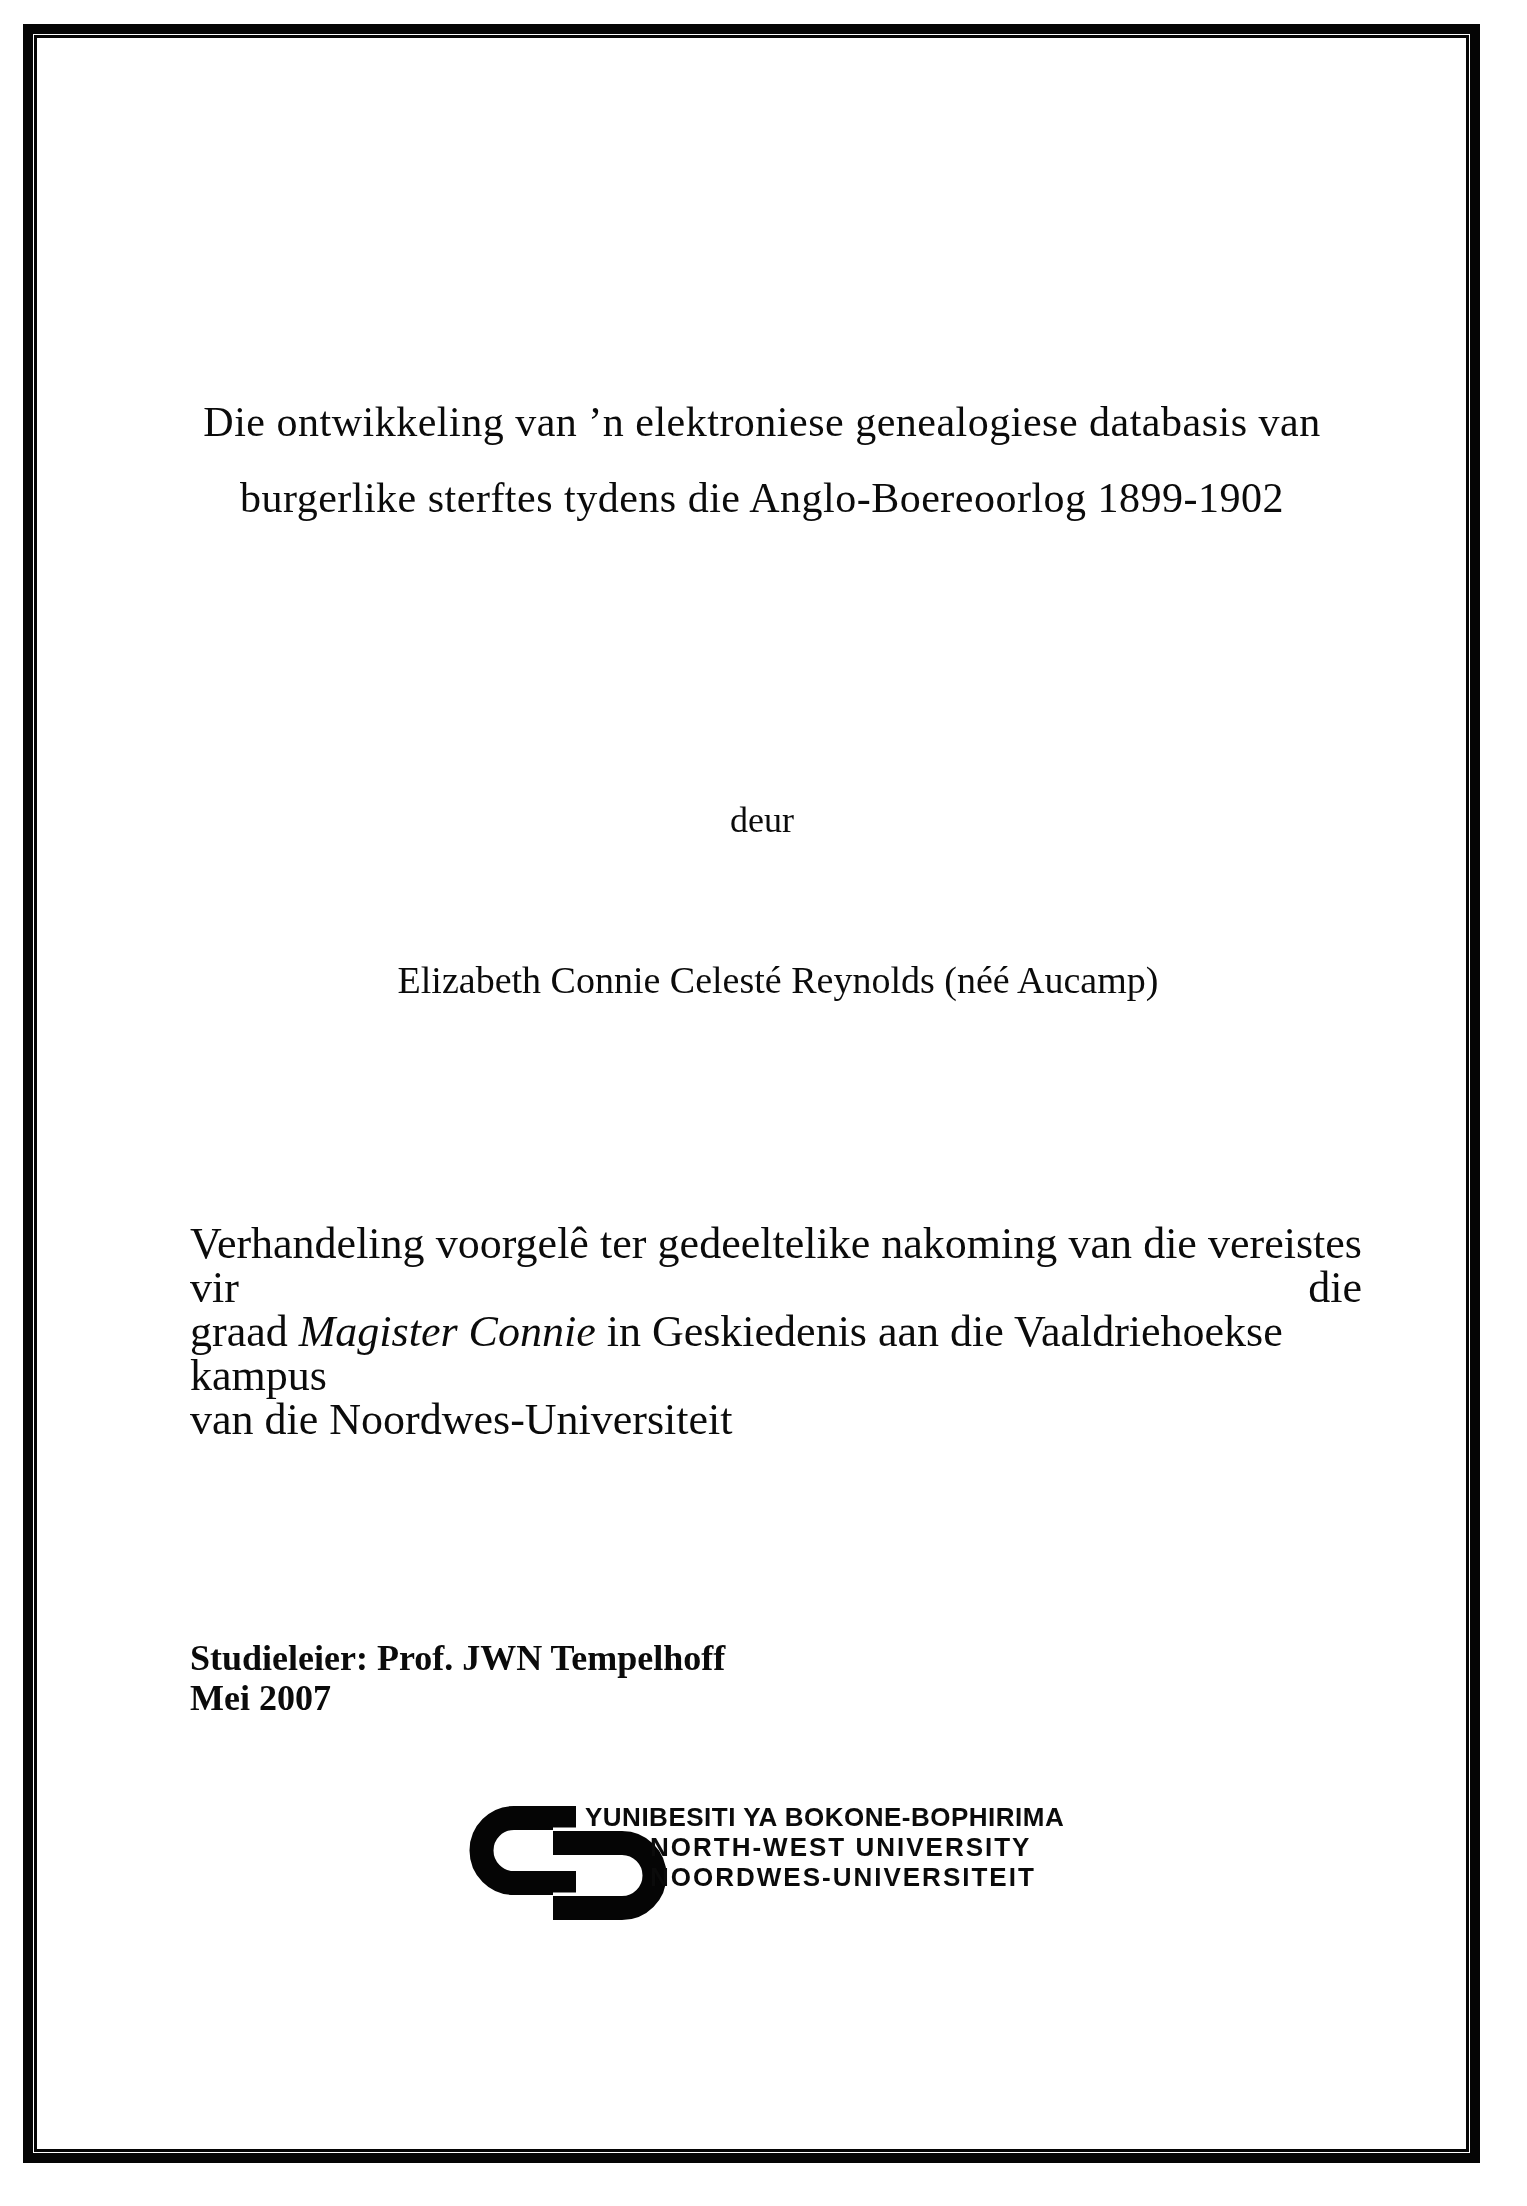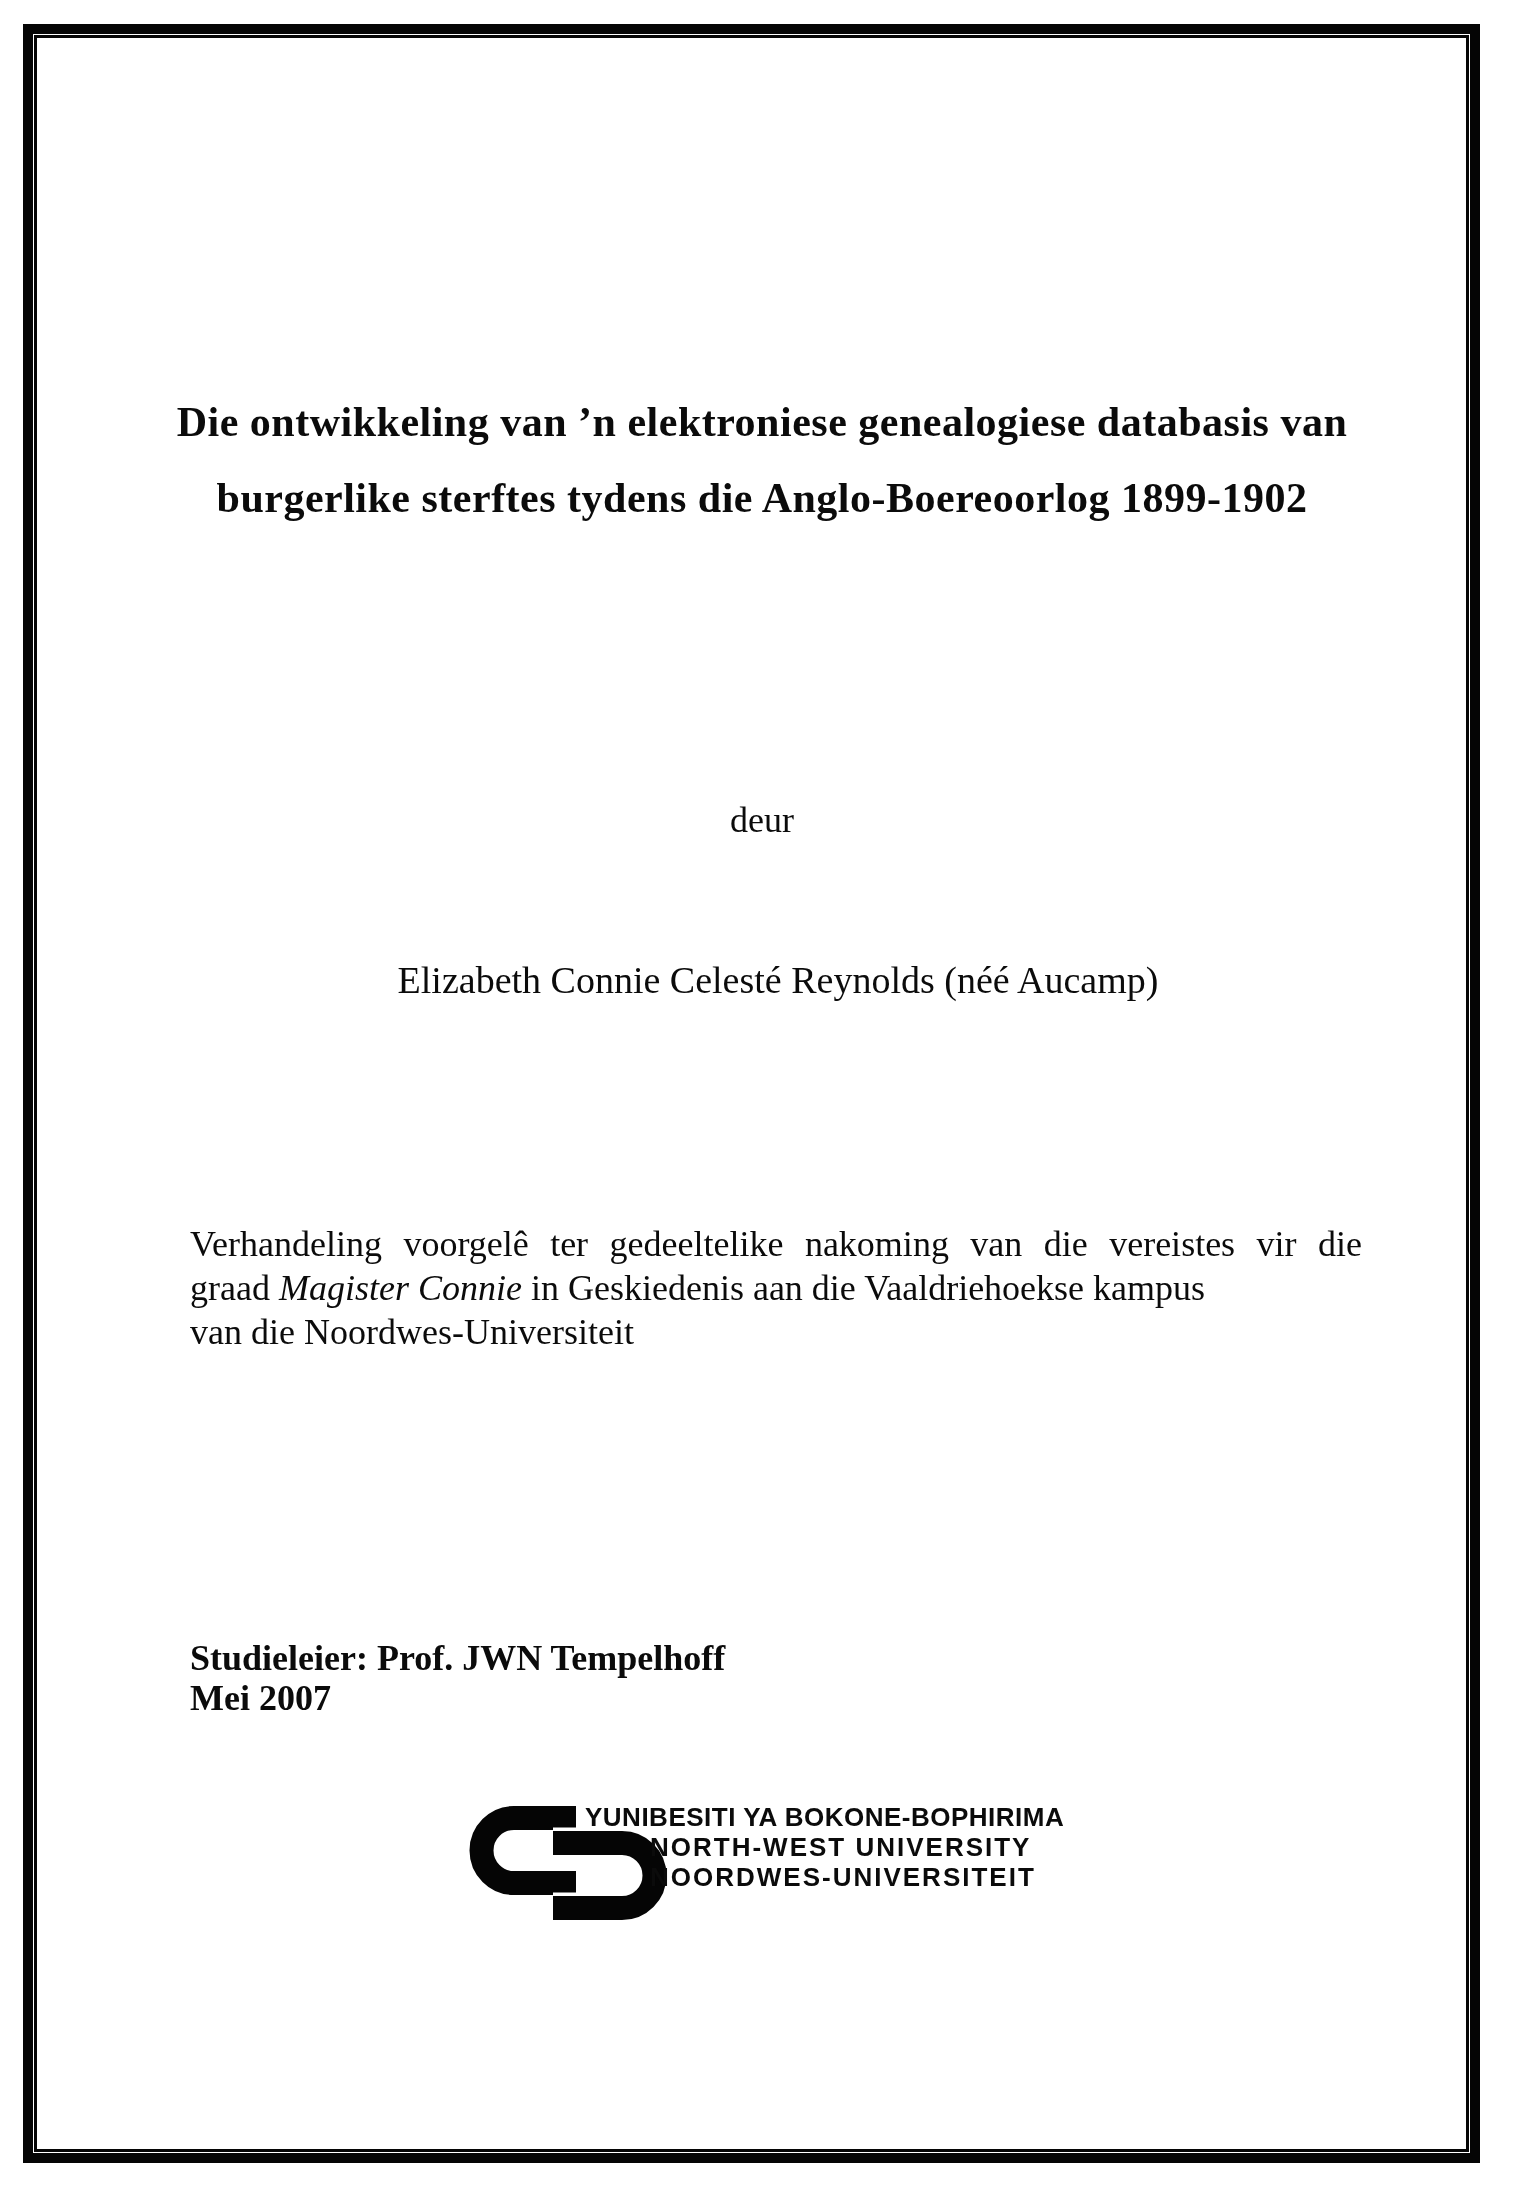--- a/index.html
+++ b/index.html
@@ -36,21 +36,20 @@
   }
   .title-block {
     position: absolute;
     left: 37px;
     top: 384px;
     width: 1450px;
     text-align: center;
     font-size: 42px;
     line-height: 76px;
     letter-spacing: 0.5px;
-    font-weight: bold;
   }
   .byline {
     position: absolute;
     left: 37px;
     top: 800px;
     width: 1450px;
     text-align: center;
     font-size: 36px;
     line-height: 40px;
   }
@@ -62,21 +61,21 @@
     text-align: center;
     font-size: 38px;
     line-height: 44px;
     margin-left: 16px;
   }
   .desc-block {
     position: absolute;
     left: 190px;
     top: 1222px;
     width: 1172px;
-    font-size: 36px;
+    font-size: 44px;
     line-height: 44px;
   }
   .desc-justified {
     text-align: justify;
     text-align-last: justify;
   }
   .supervisor-block {
     position: absolute;
     left: 190px;
     top: 1638px;

